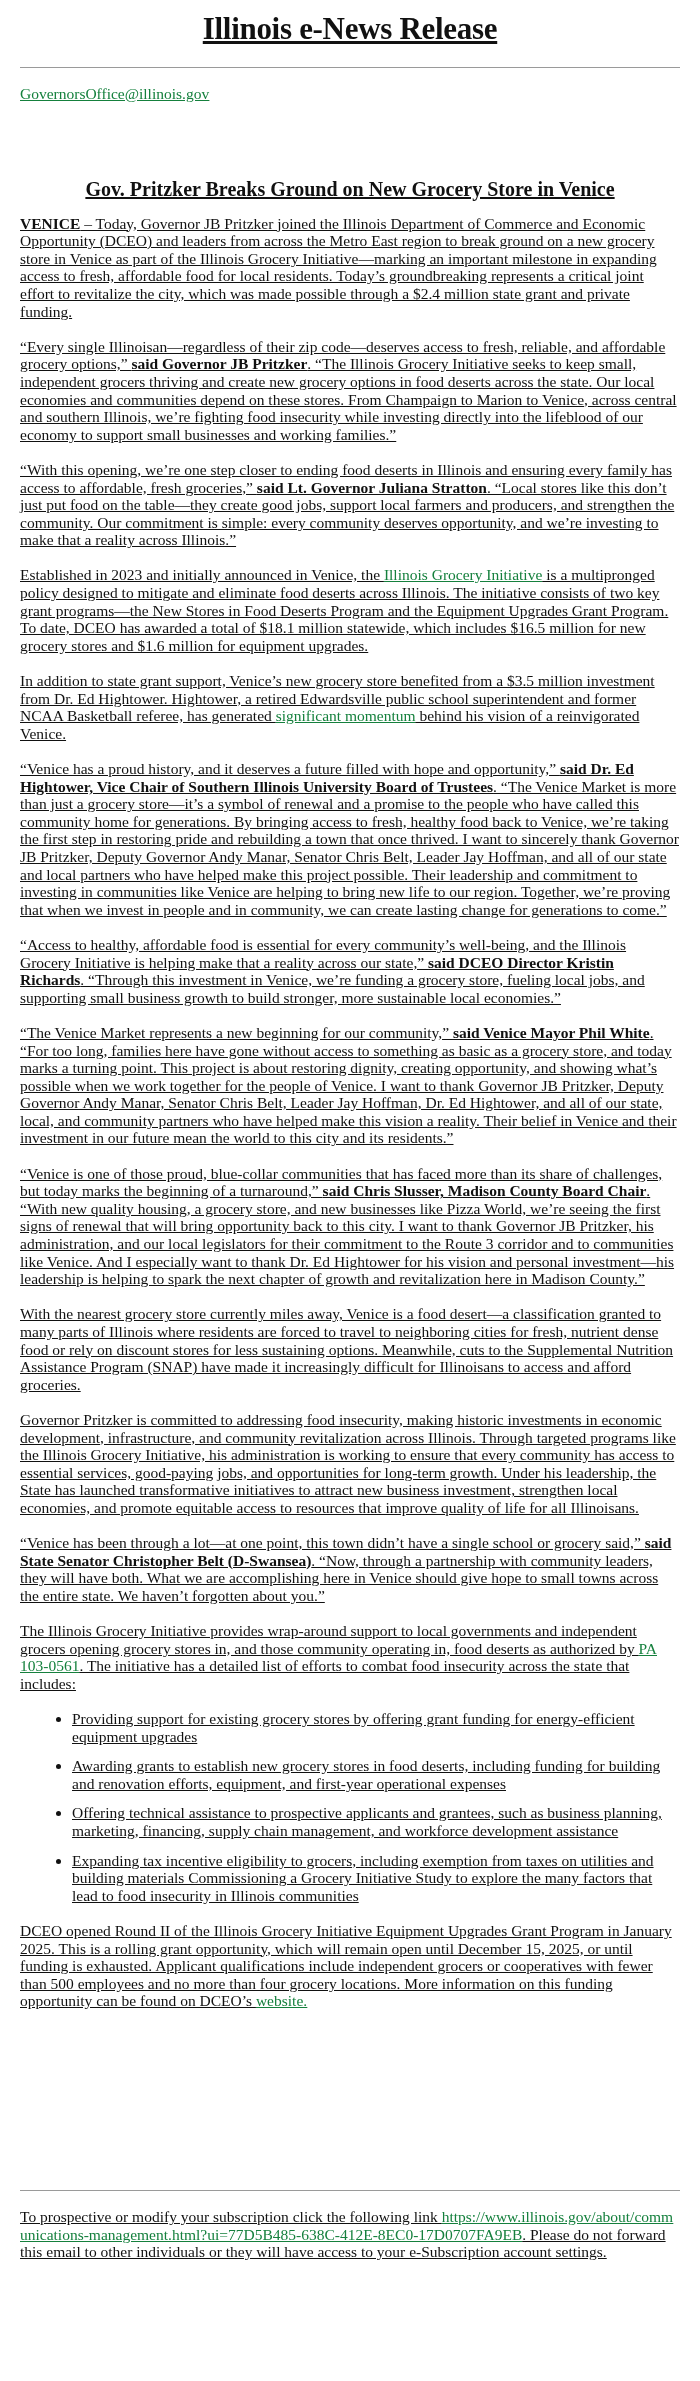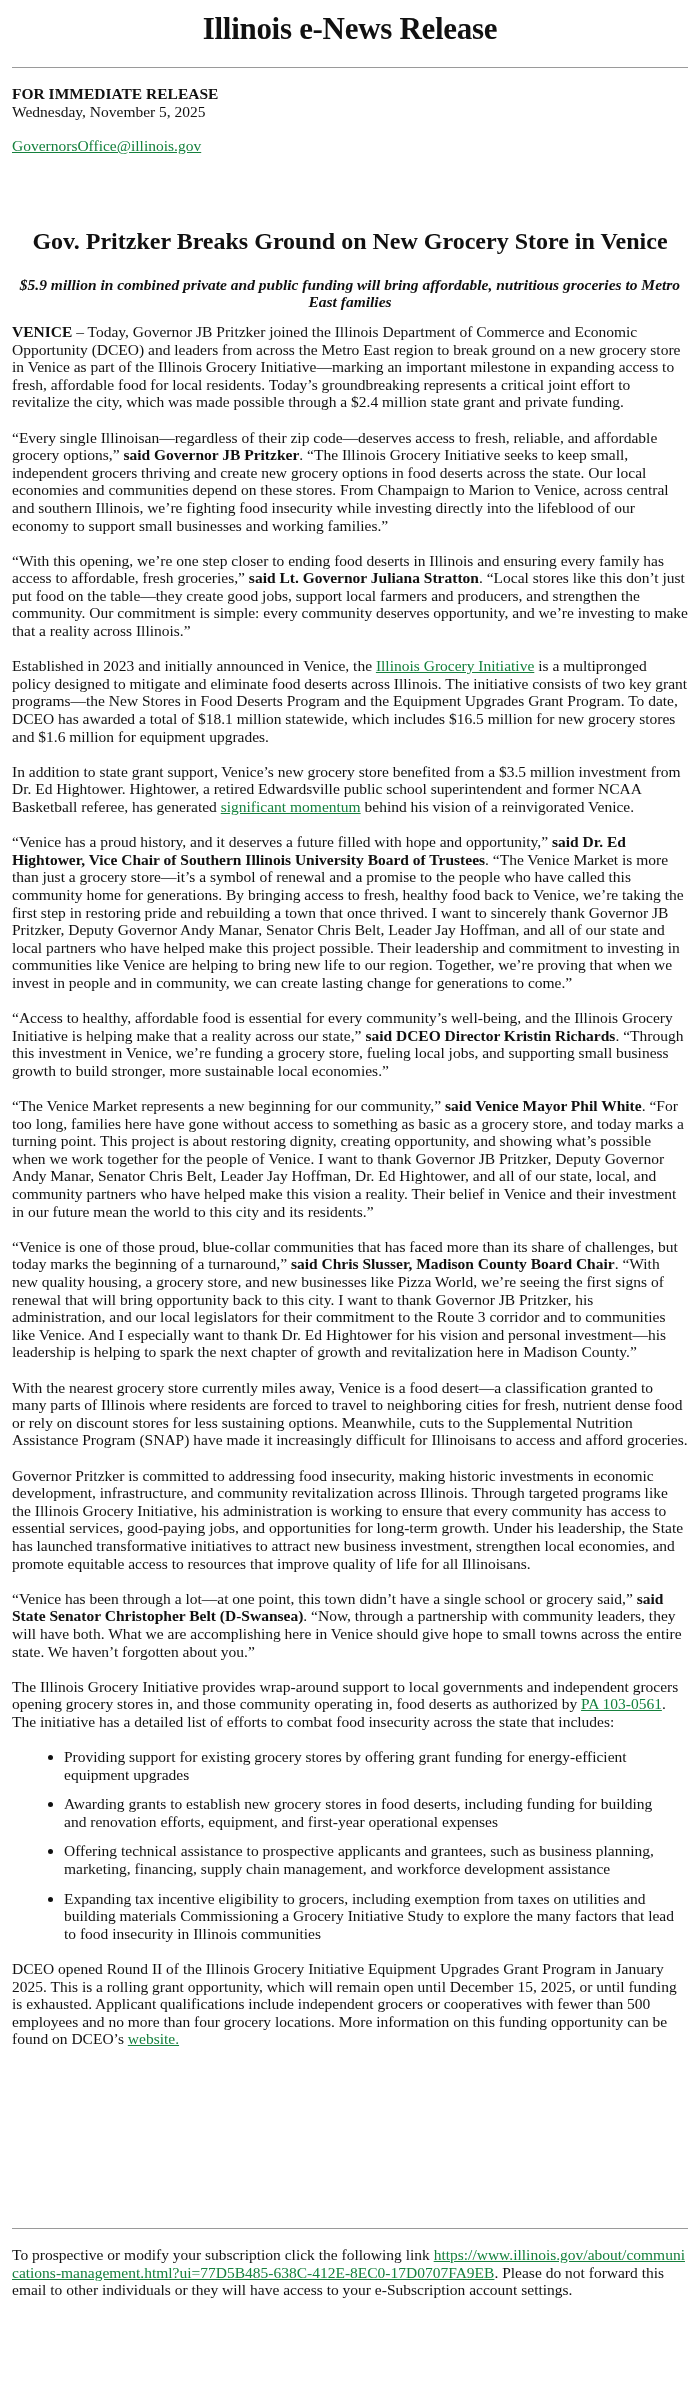--- a/index.html
+++ b/index.html
@@ -3,21 +3,21 @@
 <meta charset="utf-8">
 <style>
   html, body { margin: 0; padding: 0; background: #ffffff; }
   body {
     width: 700px;
     font-family: "Liberation Serif", "DejaVu Serif", serif;
     font-size: 15.5px;
     line-height: 17.6px;
     color: #111111;
   }
-  .wrap { padding: 0 12px; }
+  .wrap { padding: 0 20px; text-decoration: underline; }
   h1.site-title {
     margin: 0;
     padding-top: 11px;
     text-align: center;
     font-size: 31px;
     line-height: 36px;
     font-weight: bold;
     letter-spacing: -0.3px;
   }
   hr.rule {
@@ -27,21 +27,21 @@
     height: 0;
   }
   .meta { margin-top: 17px; }
   .meta .label { font-weight: bold; }
   .meta p { margin: 0; }
   .meta .block + .block { margin-top: 17px; }
   a { color: #15803d; text-decoration: underline; }
   h2.headline {
     margin: 72px 0 0 0;
     text-align: center;
-    font-size: 24px;
+    font-size: 20px;
     line-height: 28px;
     font-weight: bold;
   }
   .subhead {
     margin: 21px 0 0 0;
     text-align: center;
     font-size: 15.5px;
     line-height: 17.6px;
     font-weight: bold;
     font-style: italic;
@@ -57,30 +57,25 @@
 </head>
 <body>
 
 <div class="wrap">
 
   <h1 class="site-title">Illinois e-News Release</h1>
   <hr class="rule">
 
   <div class="meta">
     <div class="block">
-      <p class="label">FOR IMMEDIATE RELEASE</p>
-      <p>Wednesday, November 5, 2025</p>
-    </div>
-    <div class="block">
       <p><a href="#">GovernorsOffice@illinois.gov</a></p>
     </div>
   </div>
 
   <h2 class="headline">Gov. Pritzker Breaks Ground on New Grocery Store in Venice</h2>
-  <p class="subhead">$5.9 million in combined private and public funding will bring affordable, nutritious groceries to Metro East families</p>
 
   <div class="body">
 
     <p class="first"><b>VENICE</b><span> – Today, Governor JB Pritzker joined the Illinois Department of Commerce and Economic Opportunity (DCEO) and leaders from across the Metro East region to break ground on a new grocery store in Venice as part of the Illinois Grocery Initiative—marking an important milestone in expanding access to fresh, affordable food for local residents. Today’s groundbreaking represents a critical joint effort to revitalize the city, which was made possible through a $2.4 million state grant and private funding.</span></p>
 
     <p><span>“Every single Illinoisan—regardless of their zip code—deserves access to fresh, reliable, and affordable grocery options,” </span><b>said Governor JB Pritzker</b><span>. “The Illinois Grocery Initiative seeks to keep small, independent grocers thriving and create new grocery options in food deserts across the state. Our local economies and communities depend on these stores. From Champaign to Marion to Venice, across central and southern Illinois, we’re fighting food insecurity while investing directly into the lifeblood of our economy to support small businesses and working families.”</span></p>
 
     <p><span>“With this opening, we’re one step closer to ending food deserts in Illinois and ensuring every family has access to affordable, fresh groceries,” </span><b>said Lt. Governor Juliana Stratton</b><span>. “Local stores like this don’t just put food on the table—they create good jobs, support local farmers and producers, and strengthen the community. Our commitment is simple: every community deserves opportunity, and we’re investing to make that a reality across Illinois.”</span></p>
 
     <p><span>Established in 2023 and initially announced in Venice, the </span><a href="#">Illinois Grocery Initiative</a><span> is a multipronged policy designed to mitigate and eliminate food deserts across Illinois. The initiative consists of two key grant programs—the New Stores in Food Deserts Program and the Equipment Upgrades Grant Program. To date, DCEO has awarded a total of $18.1 million statewide, which includes $16.5 million for new grocery stores and $1.6 million for equipment upgrades.</span></p>

